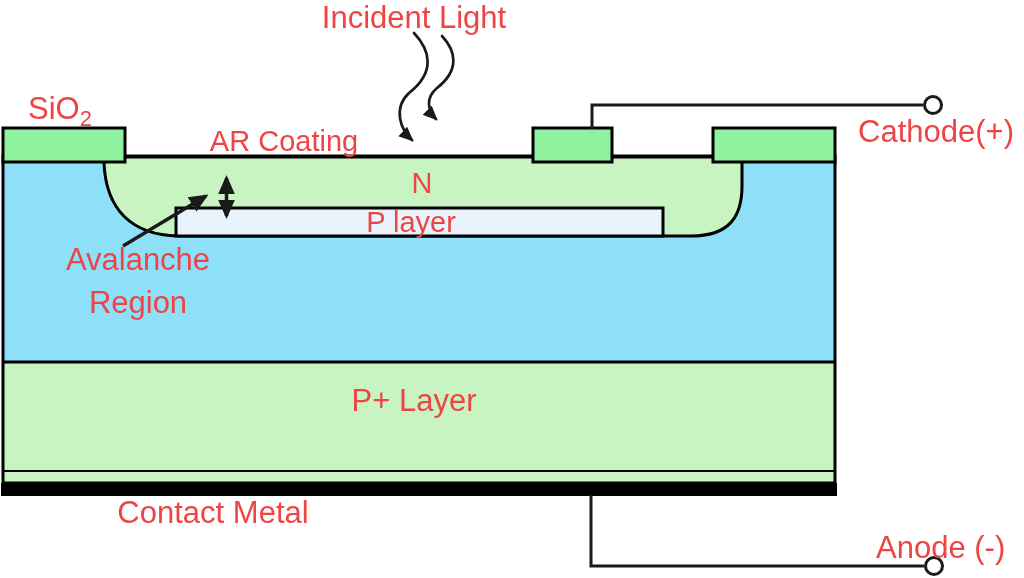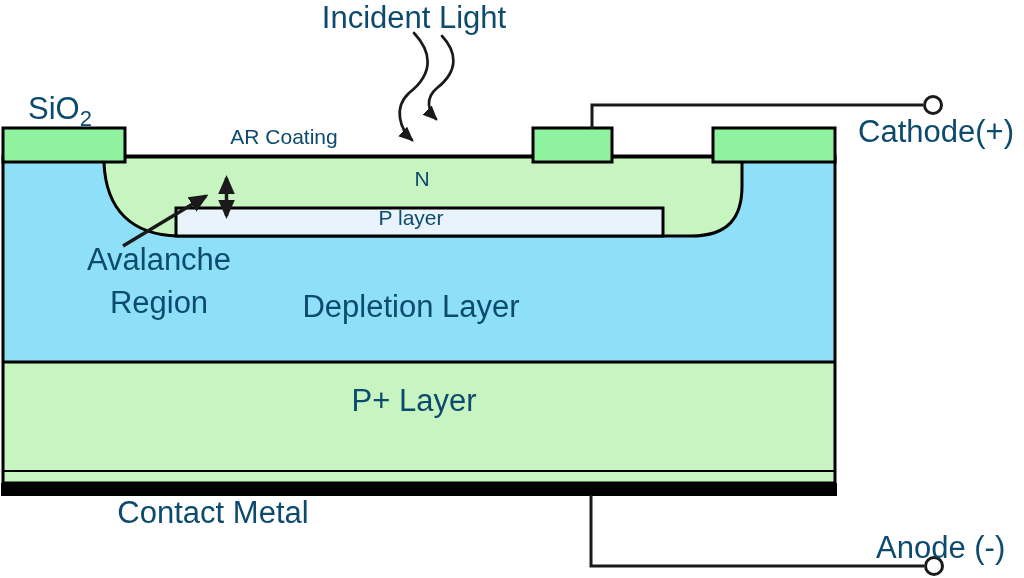--- a/index.html
+++ b/index.html
@@ -9,28 +9,28 @@
     height: 578px;
     background: #ffffff;
     font-family: "Liberation Sans", sans-serif;
     color: #111111;
     overflow: hidden;
   }
   .stage svg { position: absolute; left: 0; top: 0; }
   .lbl {
     position: absolute;
     white-space: nowrap;
-    color: #0c4a6e;
+    color: #ef4444;
     line-height: 1.05;
   }
   .ctr { transform: translateX(-50%); }
   .f31 { font-size: 31px; }
-  .f29 { font-size: 21px; }
+  .f29 { font-size: 29px; }
   .sub2 { font-size: 22px; vertical-align: -7px; }
-  .two-line { text-align: center; line-height: 43px; margin-left: 21px; }
+  .two-line { text-align: center; line-height: 43px; }
 </style>
 </head>
 <body>
 
 <div class="stage">
 
   <svg width="1024" height="578" viewBox="0 0 1024 578">
     <defs>
       <marker id="ah" viewBox="0 0 10 10" refX="8.5" refY="5" markerWidth="5.5" markerHeight="5.5" orient="auto-start-reverse">
         <path d="M0,0.6 L10,5 L0,9.4 Z" fill="#1a1a1a"></path>
@@ -81,21 +81,20 @@
 
   <div class="lbl ctr f29" style="left:422px; top:168px;">N</div>
 
   <div class="lbl ctr f29" style="left:411px; top:207px;">P layer</div>
 
   <div class="lbl ctr f31 two-line" style="left:138px; top:238px;">
     <div>Avalanche</div>
     <div>Region</div>
   </div>
 
-  <div class="lbl ctr f31" style="left:411px; top:291px;">Depletion Layer</div>
 
   <div class="lbl ctr f31" style="left:414px; top:385px;">P+ Layer</div>
 
   <div class="lbl ctr f31" style="left:213px; top:497px;text-align:right;">Contact Metal</div>
 
   <div class="lbl f31" style="left:858px; top:116px;">Cathode(+)</div>
 
   <div class="lbl f31" style="left:876px; top:532px;">Anode (-)</div>
 
 </div>

